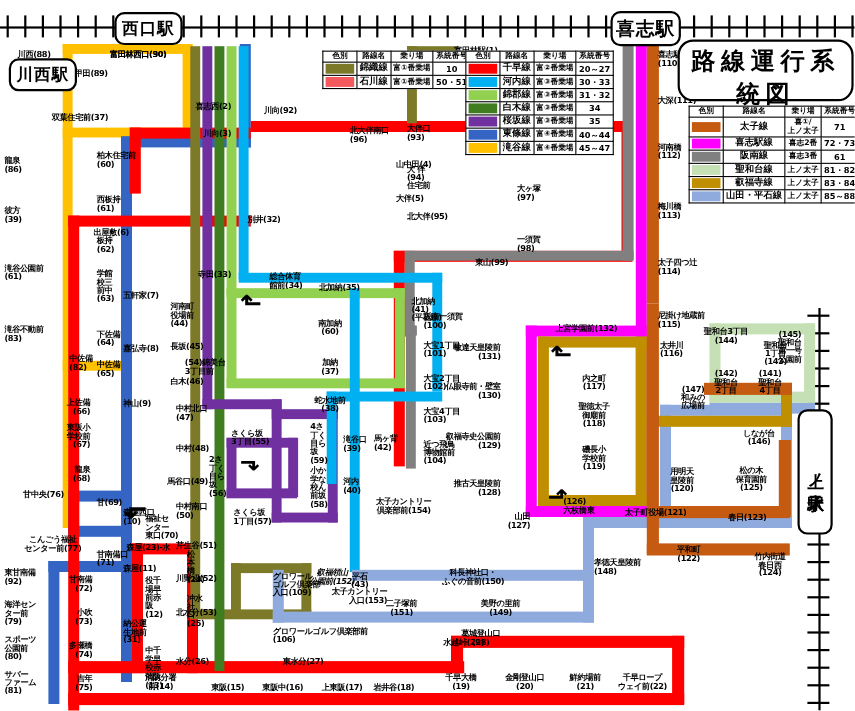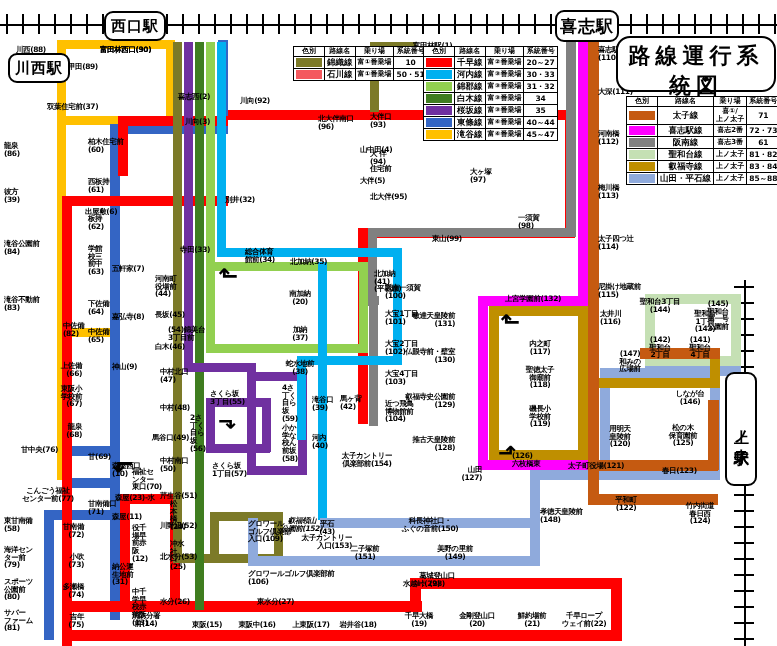--- a/index.html
+++ b/index.html
@@ -293,21 +293,21 @@
       <div class="lbl" style="left: 100px; top: 46px; z-index: 30;">富田林西口(30)</div>
       <div class="lbl" style="left: 112px; top: 563px; z-index: 30;">納公運
 生地前
 (31)</div>
       <div class="lbl" style="left: 225px; top: 196px; z-index: 30;">別井(32)</div>
       <div class="lbl r" style="top: 246px; right: 567px; z-index: 30;">寺田(33)</div>
       <div class="lbl" style="left: 245px; top: 248px; z-index: 30;">総合体育
 館前(34)</div>
       <div class="lbl" style="left: 290px; top: 258px; z-index: 30;">北加納(35)</div>
       <div class="lbl c" style="left: 300px; top: 290px; transform: translateX(-50%); z-index: 30;">南加納
-(20)</div>
+(60)</div>
       <div class="lbl c" style="left: 300px; top: 326px; transform: translateX(-50%); z-index: 30;">加納
 (37)</div>
       <div class="lbl c" style="left: 300px; top: 360px; transform: translateX(-50%); z-index: 30;">蛇水地前
 (38)</div>
       <div class="lbl" style="left: 312px; top: 396px; z-index: 30;">滝谷口
 (39)</div>
       <div class="lbl" style="left: 312px; top: 434px; z-index: 30;">河内
 (40)</div>
       <div class="lbl" style="left: 374px; top: 270px; z-index: 30;">北加納
 (41)
@@ -383,56 +383,56 @@
       <div class="lbl r" style="top: 553px; right: 693px; z-index: 30;">小吹
 (73)</div>
       <div class="lbl r" style="top: 583px; right: 693px; z-index: 30;">多瀬橋
 (74)</div>
       <div class="lbl r" style="top: 613px; right: 693px; z-index: 30;">吉年
 (75)</div>
       <div class="lbl r" style="top: 446px; right: 719px; z-index: 30;">甘中央(76)</div>
       <div class="lbl c" style="left: 48px; top: 487px; transform: translateX(-50%); z-index: 30;">こんごう福祉
 センター前(77)</div>
       <div class="lbl" style="left: 4px; top: 517px; z-index: 30;">東甘南備
-(58)</div>
+(92)</div>
       <div class="lbl" style="left: 4px; top: 546px; z-index: 30;">海洋セン
 ター前
 (79)</div>
       <div class="lbl" style="left: 4px; top: 578px; z-index: 30;">スポーツ
 公園前
 (80)</div>
       <div class="lbl" style="left: 4px; top: 609px; z-index: 30;">サバー
 ファーム
 (81)</div>
       <div class="lbl" style="left: 63px; top: 322px; z-index: 30;">中佐備
 (82)</div>
       <div class="lbl" style="left: 4px; top: 296px; z-index: 30;">滝谷不動前
 (83)</div>
       <div class="lbl" style="left: 4px; top: 240px; z-index: 30;">滝谷公園前
-(84)</div>
+(61)</div>
       <div class="lbl" style="left: 4px; top: 188px; z-index: 30;">彼方
 (39)</div>
       <div class="lbl" style="left: 4px; top: 142px; z-index: 30;">龍泉
 (86)</div>
       <div class="lbl" style="left: 47px; top: 103px; z-index: 30;">双葉住宅前(37)</div>
       <div class="lbl" style="left: 16px; top: 46px; z-index: 30;">川西(88)</div>
       <div class="lbl" style="left: 68px; top: 63px; z-index: 30;">甲田(89)</div>
       <div class="lbl" style="left: 100px; top: 46px; z-index: 30;">富田林西口(90)</div>
       <div class="lbl" style="left: 240px; top: 97px; z-index: 30;">川向(92)</div>
       <div class="lbl" style="left: 370px; top: 113px; z-index: 30;">大伴口
 (93)</div>
       <div class="lbl" style="left: 370px; top: 150px; z-index: 30;">大 伴
 (94)
 住宅前</div>
       <div class="lbl" style="left: 370px; top: 193px; z-index: 30;">北大伴(95)</div>
       <div class="lbl" style="left: 318px; top: 115px; z-index: 30;">北大伴南口
 (96)</div>
       <div class="lbl" style="left: 470px; top: 168px; z-index: 30;">大ヶ塚
 (97)</div>
-      <div class="lbl" style="left: 470px; top: 214px; z-index: 30; margin-left: 48px;">一須賀
+      <div class="lbl" style="left: 470px; top: 214px; z-index: 30;">一須賀
 (98)</div>
       <div class="lbl" style="left: 432px; top: 235px; z-index: 30;">東山(99)</div>
       <div class="lbl" style="left: 385px; top: 284px; z-index: 30;">阪南一須賀
 (100)</div>
       <div class="lbl" style="left: 385px; top: 310px; z-index: 30;">大宝1丁目
 (101)</div>
       <div class="lbl" style="left: 385px; top: 340px; z-index: 30;">大宝2丁目
 (102)</div>
       <div class="lbl" style="left: 385px; top: 370px; z-index: 30;">大宝4丁目
 (103)</div>

